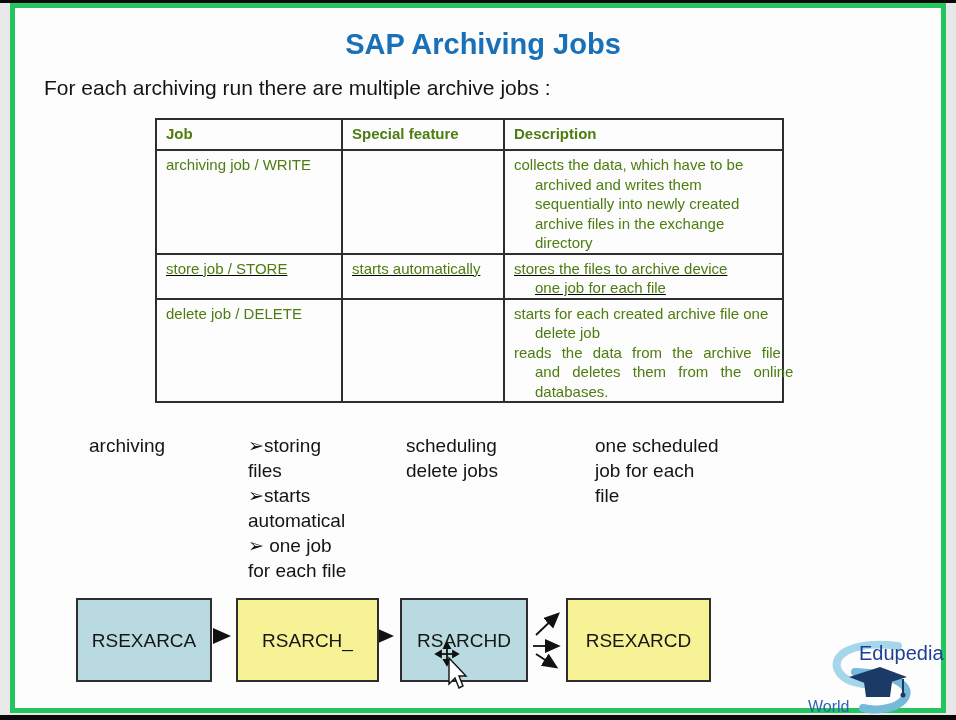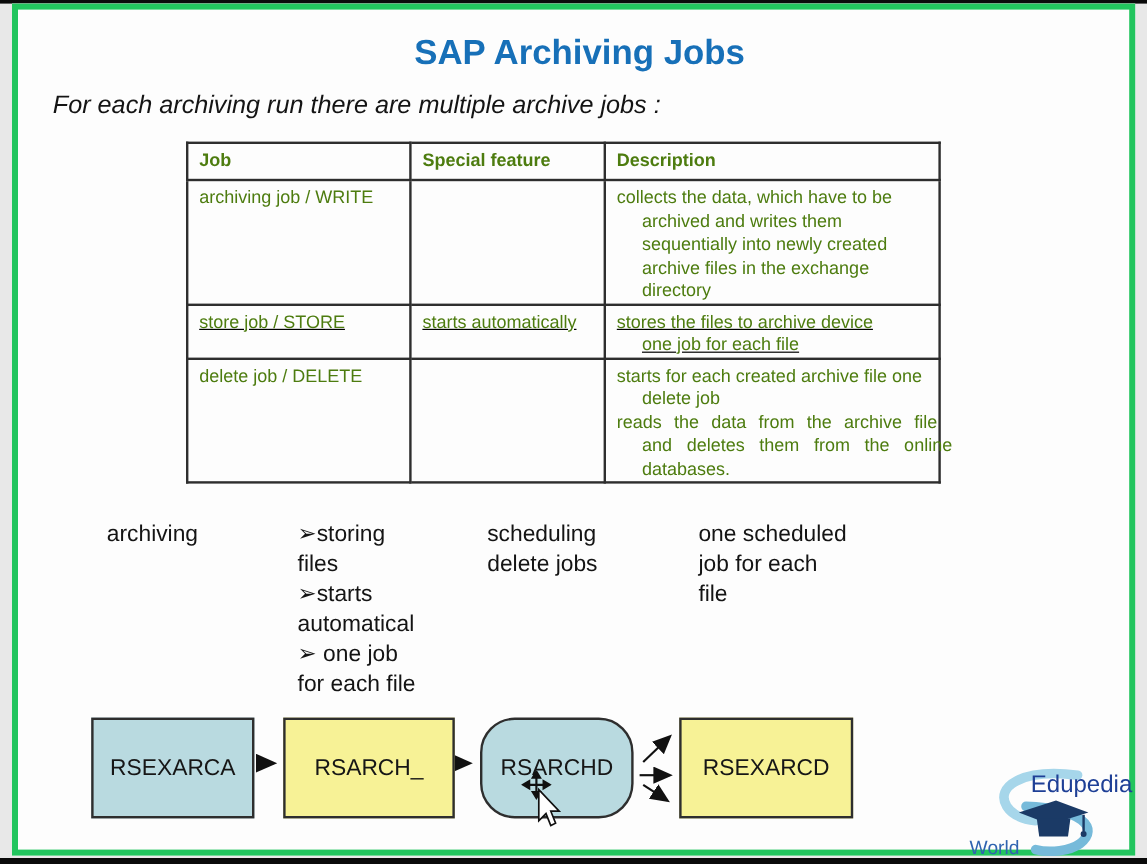--- a/index.html
+++ b/index.html
@@ -4,43 +4,43 @@
 <style>
   html,body{margin:0;padding:0;}
   .stage{position:relative;width:956px;height:720px;background:#e8e8e8;overflow:hidden;
          font-family:"Liberation Sans","DejaVu Sans",sans-serif;}
   .bar-top{position:absolute;left:0;top:0;width:956px;height:3px;background:#0a0a0a;}
   .bar-bottom{position:absolute;left:0;top:715px;width:956px;height:5px;background:#0a0a0a;}
   .slide{position:absolute;left:10px;top:3px;width:936px;height:710px;background:#fdfdfd;
          border:5px solid #22c55e;box-sizing:border-box;}
   .title{position:absolute;left:0;top:20px;width:936px;text-align:center;
          font-size:29px;font-weight:bold;color:#1770b8;letter-spacing:0px;}
-  .subtitle{position:absolute;left:29px;top:68px;font-size:21px;color:#141414;font-style:italic;}
+  .subtitle{position:absolute;left:29px;top:68px;font-size:21px;color:#141414;}
   
   .tbl{position:absolute;left:140px;top:110px;border-collapse:collapse;table-layout:fixed;width:627px;}
   .tbl td,.tbl th{border:2px solid #2e2e2e;vertical-align:top;text-align:left;
                   padding:4px 6px 0 9px;font-size:15px;color:#4d7c0f;overflow:visible;}
   .tbl th{font-weight:bold;height:24px;padding-top:5px;}
   .r1{height:98px;} .r2{height:44px;text-decoration:underline;} .r3{height:99px;}
   .ln{white-space:nowrap;line-height:19.5px;}
   .ind{padding-left:21px;}
   .sprA{word-spacing:6px;}
   .sprB{word-spacing:8px;}
   
   .anno{position:absolute;top:425px;font-size:19px;color:#141414;}
   .anno .ln{line-height:25px;}
-  .a0{left:74px;} .a1{left:233px;} .a2{left:391px;} .a3{left:567px;}
+  .a0{left:74px;} .a1{left:233px;} .a2{left:391px;} .a3{left:580px;}
   
   .fbox{position:absolute;top:590px;height:84px;border:2px solid #2e2e2e;box-sizing:border-box;
         display:flex;flex-direction:column;align-items:center;justify-content:center;
         font-size:19px;color:#161616;line-height:25px;text-align:center;}
   .teal{background:#b9dae0;}
   .yellow{background:#f7f296;}
   .b0{left:61px;width:136px;} .b1{left:221px;width:143px;}
-  .b2{left:385px;width:128px;border-radius:29px;} .b3{left:551px;width:145px;}
+  .b2{left:385px;width:128px;} .b3{left:551px;width:145px;}
   .flow-arrows{position:absolute;left:0;top:580px;pointer-events:none;}
   .cursor-svg{position:absolute;left:418px;top:634px;pointer-events:none;}
   .logo-svg{position:absolute;left:788px;top:628px;}
 </style>
 </head>
 <body>
 
 <div class="stage">
   <div class="bar-top"></div>
 

